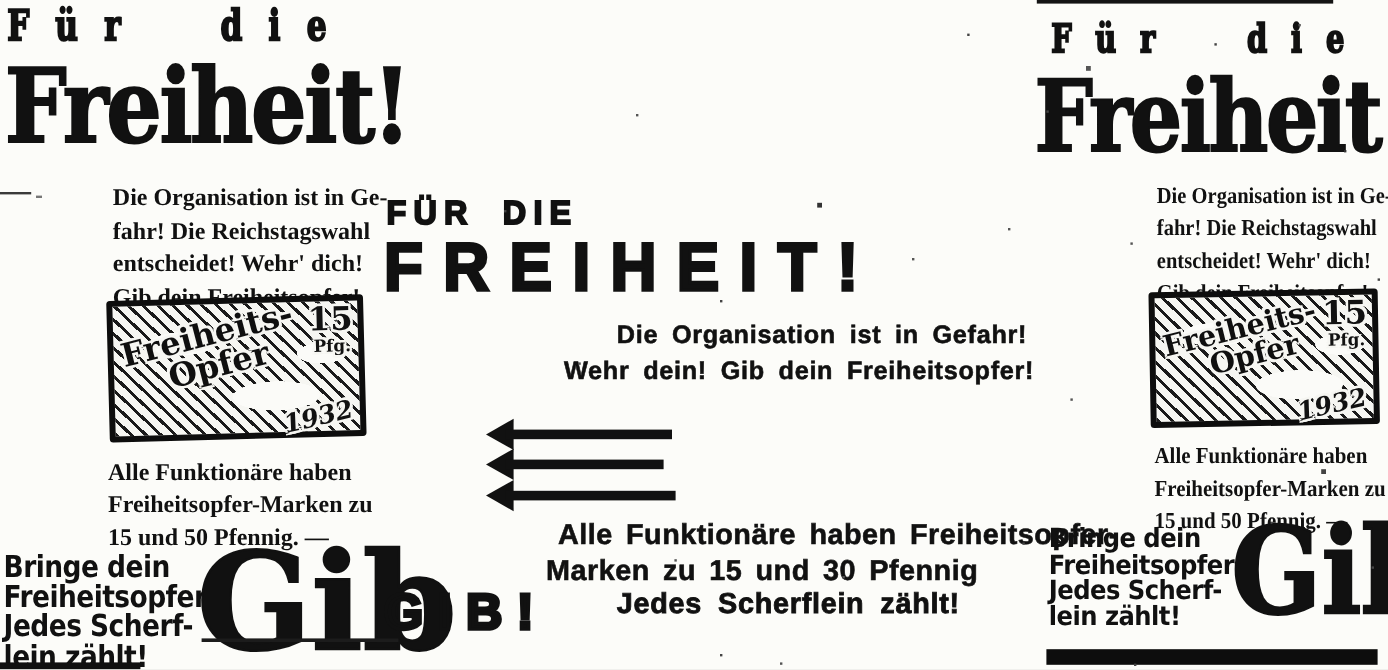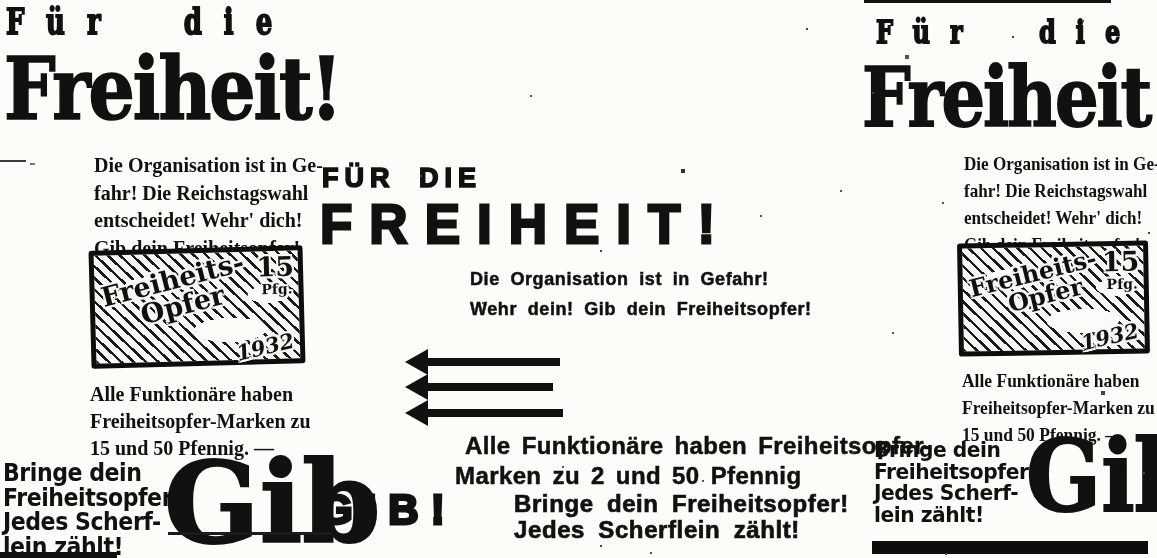--- a/index.html
+++ b/index.html
@@ -31,21 +31,21 @@
               transform:scale(0.92,1.05); transform-origin:top left; letter-spacing:-0.5px; }
   .l-gib { left:164px; top:448px; font-size:112px; line-height:110px; -webkit-text-stroke:2px #111; }
   .l-foldline { left:168px; top:532px; width:164px; height:2.5px; background:#1c1c1c; }
   .l-botbar { left:0; top:552px; width:117px; height:6px; background:#101010; }
 
   
   .c-kicker { left:322px; top:162px; font-size:27px; letter-spacing:6px; word-spacing:10px;
               -webkit-text-stroke:1.6px #111; transform:scaleY(1.03); transform-origin:top left; }
   .c-headline { left:320px; top:191px; font-size:53px; letter-spacing:17px;
                 -webkit-text-stroke:2.6px #111; transform:scaleY(1.06); transform-origin:top left; }
-  .c-body { left:470px; top:265px; width:386px; font-size:18px; line-height:29.5px;
+  .c-body { left:470px; top:265px; width:386px; text-align:right; font-size:21px; line-height:29.5px;
             letter-spacing:0.6px; word-spacing:5px; -webkit-text-stroke:0.5px #111; }
   .c-note { left:455px; top:431px; font-size:24px; line-height:30px; letter-spacing:0.4px;
             word-spacing:4px; -webkit-text-stroke:0.5px #111; }
   .c-note .nline1 { text-indent:10px; }
   .c-gib { left:320px; top:486px; font-size:42px; letter-spacing:12px; -webkit-text-stroke:3px #111; }
   .c-appeal { left:514px; top:491px; font-size:24px; line-height:25.5px; letter-spacing:0.6px;
               word-spacing:6px; -webkit-text-stroke:0.7px #111; }
 
   .arrow { position:absolute; height:26px; }
   .arrow::before { content:""; position:absolute; left:0; top:0;
@@ -164,27 +164,26 @@
       <div>Die Organisation ist in Gefahr!</div>
       <div>Wehr dein! Gib dein Freiheitsopfer!</div>
     </div>
 
     <div class="arrow arrow1"></div>
     <div class="arrow arrow2"></div>
     <div class="arrow arrow3"></div>
 
     <div class="abs geosans c-note">
       <div class="nline1">Alle Funktionäre haben Freiheitsopfer-</div>
-      <div>Marken zu 2 und 50 Pfennig</div>
+      <div>Marken zu 15 und 30 Pfennig</div>
     </div>
 
     <div class="abs geosans c-gib">GIB!</div>
 
     <div class="abs geosans c-appeal">
-      <div>Bringe dein Freiheitsopfer!</div>
       <div>Jedes Scherflein zählt!</div>
     </div>
   </section>
 
   <section>
     <div class="abs r-topbar"></div>
     <div class="abs fatface r-kicker">Für die</div>
     <div class="abs fatface r-headline">Freiheit!</div>
 
     <div class="abs serifbody r-body">

